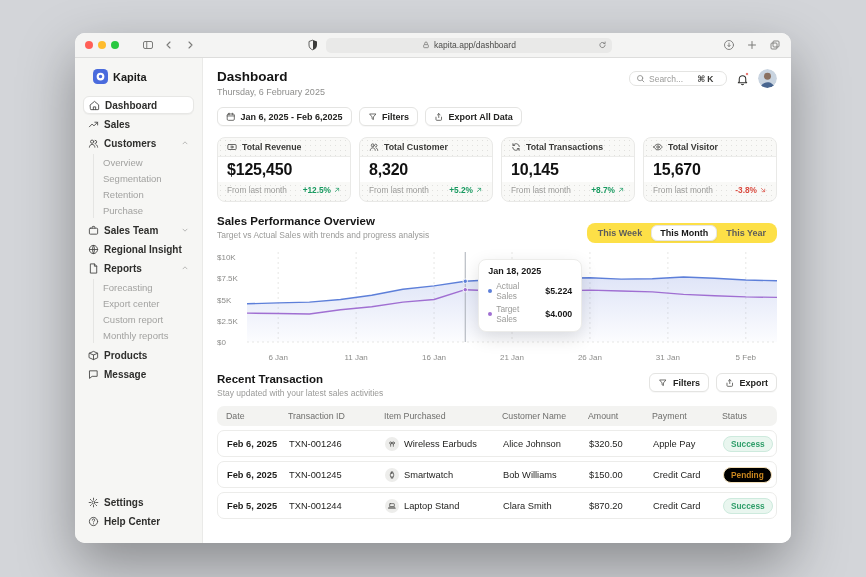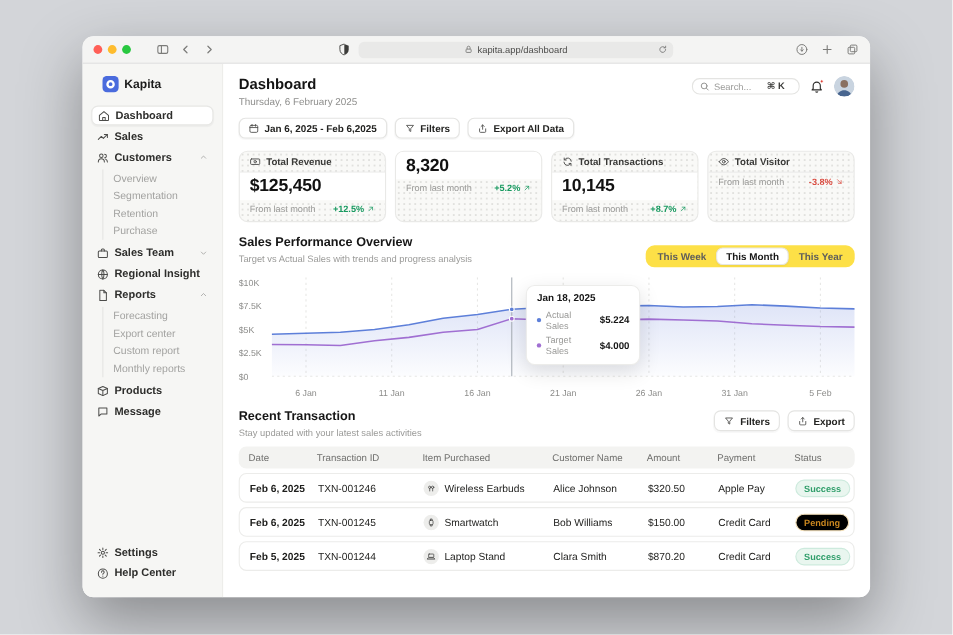--- a/index.html
+++ b/index.html
@@ -394,20 +394,29 @@
               </div>
               <div class="kpi-value">$125,450</div>
               <div class="kpi-foot">
                 <span class="kpi-cap">From last month</span>
                 <span class="kpi-delta" style="color:#189a60">+12.5%<svg viewBox="0 0 24 24" fill="none" stroke="currentColor" stroke-width="2" stroke-linecap="round" stroke-linejoin="round">
                     <path d="M7 17L17 7M9.5 7H17v7.5"></path>
                   </svg></span>
               </div>
             </div>
             <div class="kpi">
+              <div class="kpi-head">
+                <svg viewBox="0 0 24 24" fill="none" stroke="currentColor" stroke-width="2" stroke-linecap="round" stroke-linejoin="round">
+                  <circle cx="9" cy="8" r="3.5"></circle>
+                  <path d="M3 20c0-3.3 2.7-6 6-6s6 2.7 6 6"></path>
+                  <path d="M15.5 5a3.5 3.5 0 0 1 0 7"></path>
+                  <path d="M17.5 14.5c2.1.9 3.5 3 3.5 5.5"></path>
+                </svg>
+                <span>Total Customer</span>
+              </div>
               <div class="kpi-value">8,320</div>
               <div class="kpi-foot">
                 <span class="kpi-cap">From last month</span>
                 <span class="kpi-delta" style="color:#189a60">+5.2%<svg viewBox="0 0 24 24" fill="none" stroke="currentColor" stroke-width="2" stroke-linecap="round" stroke-linejoin="round">
                     <path d="M7 17L17 7M9.5 7H17v7.5"></path>
                   </svg></span>
               </div>
             </div>
             <div class="kpi">
               <div class="kpi-head">
@@ -426,20 +435,21 @@
               </div>
             </div>
             <div class="kpi">
               <div class="kpi-head">
                 <svg viewBox="0 0 24 24" fill="none" stroke="currentColor" stroke-width="2" stroke-linecap="round" stroke-linejoin="round">
                   <path d="M2 12s4-7 10-7 10 7 10 7-4 7-10 7S2 12 2 12z"></path>
                   <circle cx="12" cy="12" r="3"></circle>
                 </svg>
                 <span>Total Visitor</span>
               </div>
+              <div class="kpi-value">15,670</div>
               <div class="kpi-foot">
                 <span class="kpi-cap">From last month</span>
                 <span class="kpi-delta" style="color:#da4a3f">-3.8%<svg viewBox="0 0 24 24" fill="none" stroke="currentColor" stroke-width="2" stroke-linecap="round" stroke-linejoin="round">
                     <path d="M7 7l10 10M17 9.5V17H9.5"></path>
                   </svg></span>
               </div>
             </div>
           </div>
 
         <div class="section-head">

